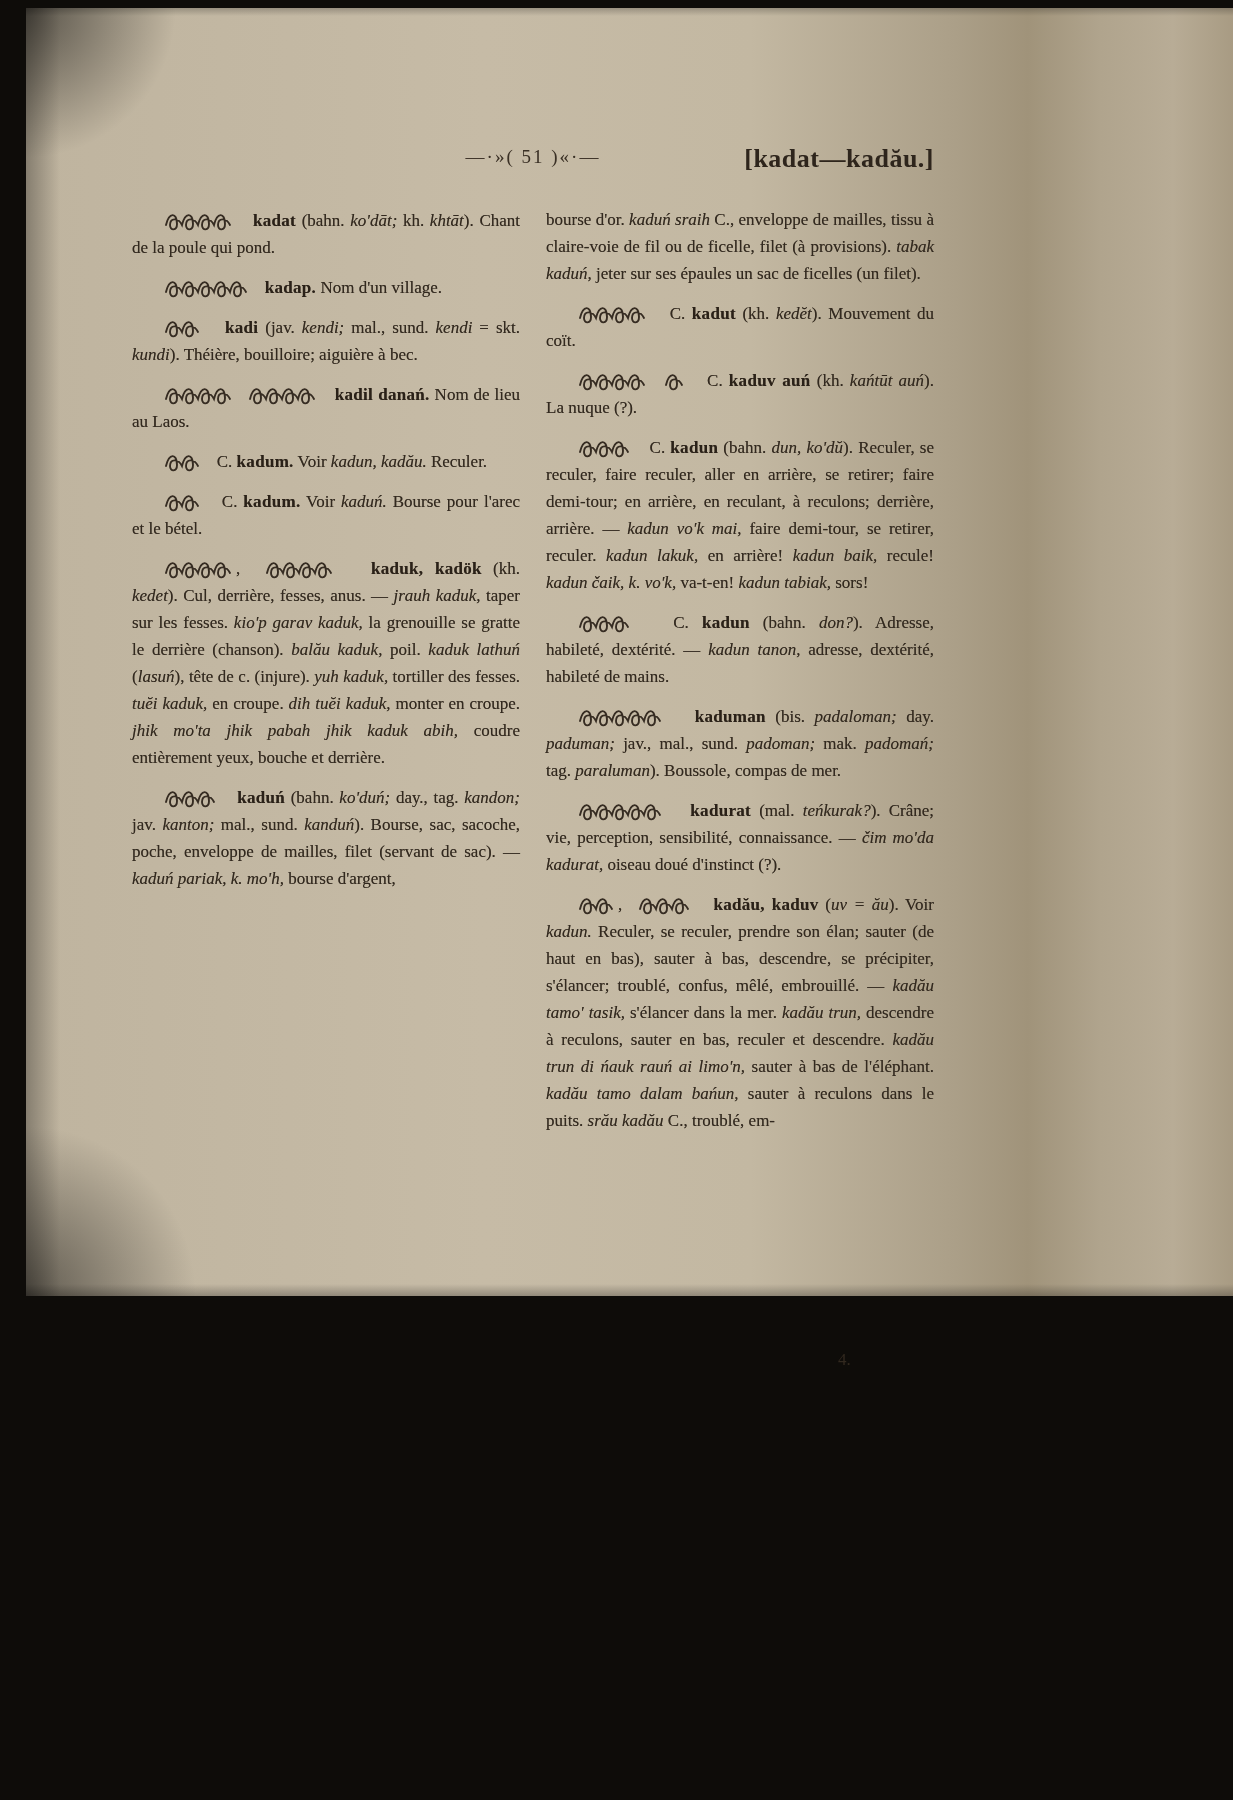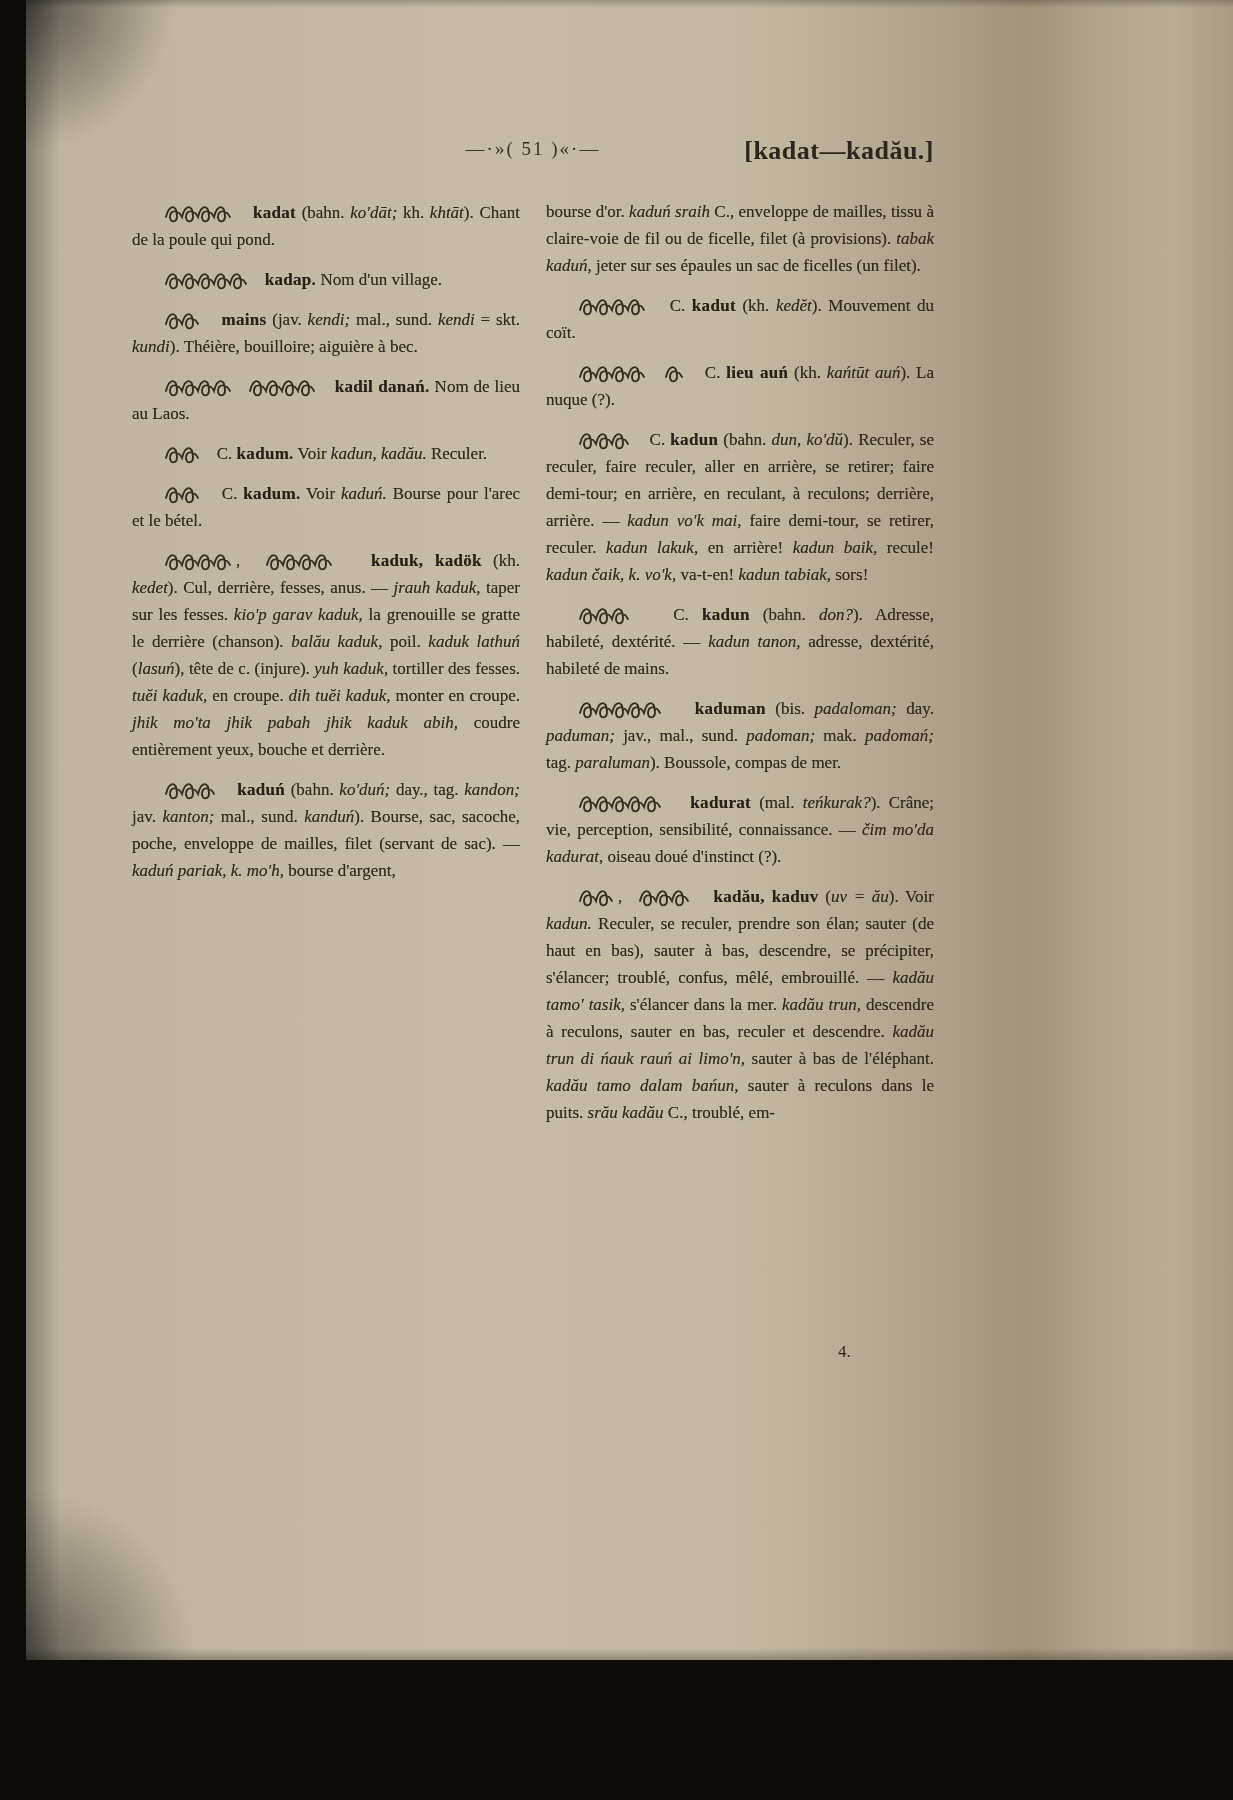--- a/index.html
+++ b/index.html
@@ -2,21 +2,21 @@
 <html><head>
 <meta charset="utf-8">
 <style>
   html,body{margin:0;padding:0;}
   body{
     width:1233px;height:1800px;position:relative;overflow:hidden;
     background:#0e0c09;
     font-family:"Liberation Serif","DejaVu Serif",serif;
   }
   .paper{
-    position:absolute;left:26px;top:0;width:1207px;height:1660px;
+    position:absolute;left:26px;top:8px;width:1207px;height:1288px;
     background:
       radial-gradient(circle at 0 0, rgba(0,0,0,.55), rgba(0,0,0,0) 150px),
       radial-gradient(circle at 0 100%, rgba(0,0,0,.5), rgba(0,0,0,0) 170px),
       linear-gradient(180deg, rgba(0,0,0,.22) 0, rgba(0,0,0,0) 8px),
       linear-gradient(0deg, rgba(0,0,0,.26) 0, rgba(0,0,0,0) 12px),
       linear-gradient(90deg, rgba(0,0,0,.30) 0, rgba(0,0,0,0) 34px),
       linear-gradient(90deg,
         #bfb49f 0%, #c6bba6 38%, #c3b8a2 60%,
         #ab9f88 77%, #a0937a 83%, #b0a48d 89%,
         #b8ac96 95%, #a89b83 100%);
@@ -62,21 +62,21 @@
     <div class="text-block">
       <div class="col" id="col-left">
           <p class="entry"><svg class="cham" width="74" height="28" viewBox="0 0 74 28">
               <path d="M4 19c3 -13 11 -13 11 -1c0 7 -7 7 -7 1c0 -7 8 -8 12 0c3 -13 11 -13 11 -1c0 7 -7 7 -7 1c0 -7 8 -8 12 0c3 -13 11 -13 11 -1c0 7 -7 7 -7 1c0 -7 8 -8 12 0c3 -13 11 -13 11 -1c0 7 -7 7 -7 1c0 -7 8 -8 12 0" fill="none" stroke="#362c22" stroke-width="1.9" stroke-linecap="round"></path>
             </svg>&nbsp;&nbsp; <b>kadat</b> (bahn. <i>ko'dāt;</i> kh. <i>khtāt</i>). Chant de la poule qui pond.</p>
           <p class="entry"><svg class="cham" width="90" height="28" viewBox="0 0 90 28">
               <path d="M4 19c3 -13 11 -13 11 -1c0 7 -7 7 -7 1c0 -7 8 -8 12 0c3 -13 11 -13 11 -1c0 7 -7 7 -7 1c0 -7 8 -8 12 0c3 -13 11 -13 11 -1c0 7 -7 7 -7 1c0 -7 8 -8 12 0c3 -13 11 -13 11 -1c0 7 -7 7 -7 1c0 -7 8 -8 12 0c3 -13 11 -13 11 -1c0 7 -7 7 -7 1c0 -7 8 -8 12 0" fill="none" stroke="#362c22" stroke-width="1.9" stroke-linecap="round"></path>
             </svg>&nbsp;&nbsp; <b>kadap.</b> Nom d'un village.</p>
           <p class="entry"><svg class="cham" width="42" height="28" viewBox="0 0 42 28">
               <path d="M4 19c3 -13 11 -13 11 -1c0 7 -7 7 -7 1c0 -7 8 -8 12 0c3 -13 11 -13 11 -1c0 7 -7 7 -7 1c0 -7 8 -8 12 0" fill="none" stroke="#362c22" stroke-width="1.9" stroke-linecap="round"></path>
-            </svg>&nbsp;&nbsp; <b>mains</b> (jav. <i>kendi;</i> mal., sund. <i>kendi</i> = skt. <i>kundi</i>). Théière, bouilloire; aiguière à bec.</p>
+            </svg>&nbsp;&nbsp; <b>kadi</b> (jav. <i>kendi;</i> mal., sund. <i>kendi</i> = skt. <i>kundi</i>). Théière, bouilloire; aiguière à bec.</p>
           <p class="entry"><svg class="cham" width="74" height="28" viewBox="0 0 74 28">
               <path d="M4 19c3 -13 11 -13 11 -1c0 7 -7 7 -7 1c0 -7 8 -8 12 0c3 -13 11 -13 11 -1c0 7 -7 7 -7 1c0 -7 8 -8 12 0c3 -13 11 -13 11 -1c0 7 -7 7 -7 1c0 -7 8 -8 12 0c3 -13 11 -13 11 -1c0 7 -7 7 -7 1c0 -7 8 -8 12 0" fill="none" stroke="#362c22" stroke-width="1.9" stroke-linecap="round"></path>
             </svg>&nbsp; <svg class="cham" width="74" height="28" viewBox="0 0 74 28">
               <path d="M4 19c3 -13 11 -13 11 -1c0 7 -7 7 -7 1c0 -7 8 -8 12 0c3 -13 11 -13 11 -1c0 7 -7 7 -7 1c0 -7 8 -8 12 0c3 -13 11 -13 11 -1c0 7 -7 7 -7 1c0 -7 8 -8 12 0c3 -13 11 -13 11 -1c0 7 -7 7 -7 1c0 -7 8 -8 12 0" fill="none" stroke="#362c22" stroke-width="1.9" stroke-linecap="round"></path>
             </svg>&nbsp;&nbsp; <b>kadil danań.</b> Nom de lieu au Laos.</p>
           <p class="entry"><svg class="cham" width="42" height="28" viewBox="0 0 42 28">
               <path d="M4 19c3 -13 11 -13 11 -1c0 7 -7 7 -7 1c0 -7 8 -8 12 0c3 -13 11 -13 11 -1c0 7 -7 7 -7 1c0 -7 8 -8 12 0" fill="none" stroke="#362c22" stroke-width="1.9" stroke-linecap="round"></path>
             </svg>&nbsp;&nbsp; C. <b>kadum.</b> Voir <i>kadun, kadău.</i> Reculer.</p>
           <p class="entry"><svg class="cham" width="42" height="28" viewBox="0 0 42 28">
               <path d="M4 19c3 -13 11 -13 11 -1c0 7 -7 7 -7 1c0 -7 8 -8 12 0c3 -13 11 -13 11 -1c0 7 -7 7 -7 1c0 -7 8 -8 12 0" fill="none" stroke="#362c22" stroke-width="1.9" stroke-linecap="round"></path>
@@ -93,21 +93,21 @@
       <div class="divider"></div>
       <div class="col" id="col-right">
           <p class="entry cont">bourse d'or. <i>kaduń sraih</i> C., enveloppe de mailles, tissu à claire-voie de fil ou de ficelle, filet (à provisions). <i>tabak kaduń,</i> jeter sur ses épaules un sac de ficelles (un filet).</p>
           <p class="entry"><svg class="cham" width="74" height="28" viewBox="0 0 74 28">
               <path d="M4 19c3 -13 11 -13 11 -1c0 7 -7 7 -7 1c0 -7 8 -8 12 0c3 -13 11 -13 11 -1c0 7 -7 7 -7 1c0 -7 8 -8 12 0c3 -13 11 -13 11 -1c0 7 -7 7 -7 1c0 -7 8 -8 12 0c3 -13 11 -13 11 -1c0 7 -7 7 -7 1c0 -7 8 -8 12 0" fill="none" stroke="#362c22" stroke-width="1.9" stroke-linecap="round"></path>
             </svg>&nbsp;&nbsp; C. <b>kadut</b> (kh. <i>kedĕt</i>). Mouvement du coït.</p>
           <p class="entry"><svg class="cham" width="74" height="28" viewBox="0 0 74 28">
               <path d="M4 19c3 -13 11 -13 11 -1c0 7 -7 7 -7 1c0 -7 8 -8 12 0c3 -13 11 -13 11 -1c0 7 -7 7 -7 1c0 -7 8 -8 12 0c3 -13 11 -13 11 -1c0 7 -7 7 -7 1c0 -7 8 -8 12 0c3 -13 11 -13 11 -1c0 7 -7 7 -7 1c0 -7 8 -8 12 0" fill="none" stroke="#362c22" stroke-width="1.9" stroke-linecap="round"></path>
             </svg>&nbsp; <svg class="cham" width="26" height="28" viewBox="0 0 26 28">
               <path d="M4 19c3 -13 11 -13 11 -1c0 7 -7 7 -7 1c0 -7 8 -8 12 0" fill="none" stroke="#362c22" stroke-width="1.9" stroke-linecap="round"></path>
-            </svg>&nbsp;&nbsp; C. <b>lieu auń</b> (kh. <i>kańtūt auń</i>). La nuque (?).</p>
+            </svg>&nbsp;&nbsp; C. <b>kaduv auń</b> (kh. <i>kańtūt auń</i>). La nuque (?).</p>
           <p class="entry"><svg class="cham" width="58" height="28" viewBox="0 0 58 28">
               <path d="M4 19c3 -13 11 -13 11 -1c0 7 -7 7 -7 1c0 -7 8 -8 12 0c3 -13 11 -13 11 -1c0 7 -7 7 -7 1c0 -7 8 -8 12 0c3 -13 11 -13 11 -1c0 7 -7 7 -7 1c0 -7 8 -8 12 0" fill="none" stroke="#362c22" stroke-width="1.9" stroke-linecap="round"></path>
             </svg>&nbsp;&nbsp; C. <b>kadun</b> (bahn. <i>dun, ko'dŭ</i>). Reculer, se reculer, faire reculer, aller en arrière, se retirer; faire demi-tour; en arrière, en reculant, à reculons; derrière, arrière. — <i>kadun vo'k mai,</i> faire demi-tour, se retirer, reculer. <i>kadun lakuk,</i> en arrière! <i>kadun baik,</i> recule! <i>kadun čaik, k. vo'k,</i> va-t-en! <i>kadun tabiak,</i> sors!</p>
           <p class="entry"><svg class="cham" width="58" height="28" viewBox="0 0 58 28">
               <path d="M4 19c3 -13 11 -13 11 -1c0 7 -7 7 -7 1c0 -7 8 -8 12 0c3 -13 11 -13 11 -1c0 7 -7 7 -7 1c0 -7 8 -8 12 0c3 -13 11 -13 11 -1c0 7 -7 7 -7 1c0 -7 8 -8 12 0" fill="none" stroke="#362c22" stroke-width="1.9" stroke-linecap="round"></path>
             </svg>&nbsp;&nbsp; C. <b>kadun</b> (bahn. <i>don?</i>). Adresse, habileté, dextérité. — <i>kadun tanon,</i> adresse, dextérité, habileté de mains.</p>
           <p class="entry"><svg class="cham" width="90" height="28" viewBox="0 0 90 28">
               <path d="M4 19c3 -13 11 -13 11 -1c0 7 -7 7 -7 1c0 -7 8 -8 12 0c3 -13 11 -13 11 -1c0 7 -7 7 -7 1c0 -7 8 -8 12 0c3 -13 11 -13 11 -1c0 7 -7 7 -7 1c0 -7 8 -8 12 0c3 -13 11 -13 11 -1c0 7 -7 7 -7 1c0 -7 8 -8 12 0c3 -13 11 -13 11 -1c0 7 -7 7 -7 1c0 -7 8 -8 12 0" fill="none" stroke="#362c22" stroke-width="1.9" stroke-linecap="round"></path>
             </svg>&nbsp;&nbsp; <b>kaduman</b> (bis. <i>padaloman;</i> day. <i>paduman;</i> jav., mal., sund. <i>padoman;</i> mak. <i>padomań;</i> tag. <i>paraluman</i>). Boussole, compas de mer.</p>
           <p class="entry"><svg class="cham" width="90" height="28" viewBox="0 0 90 28">

